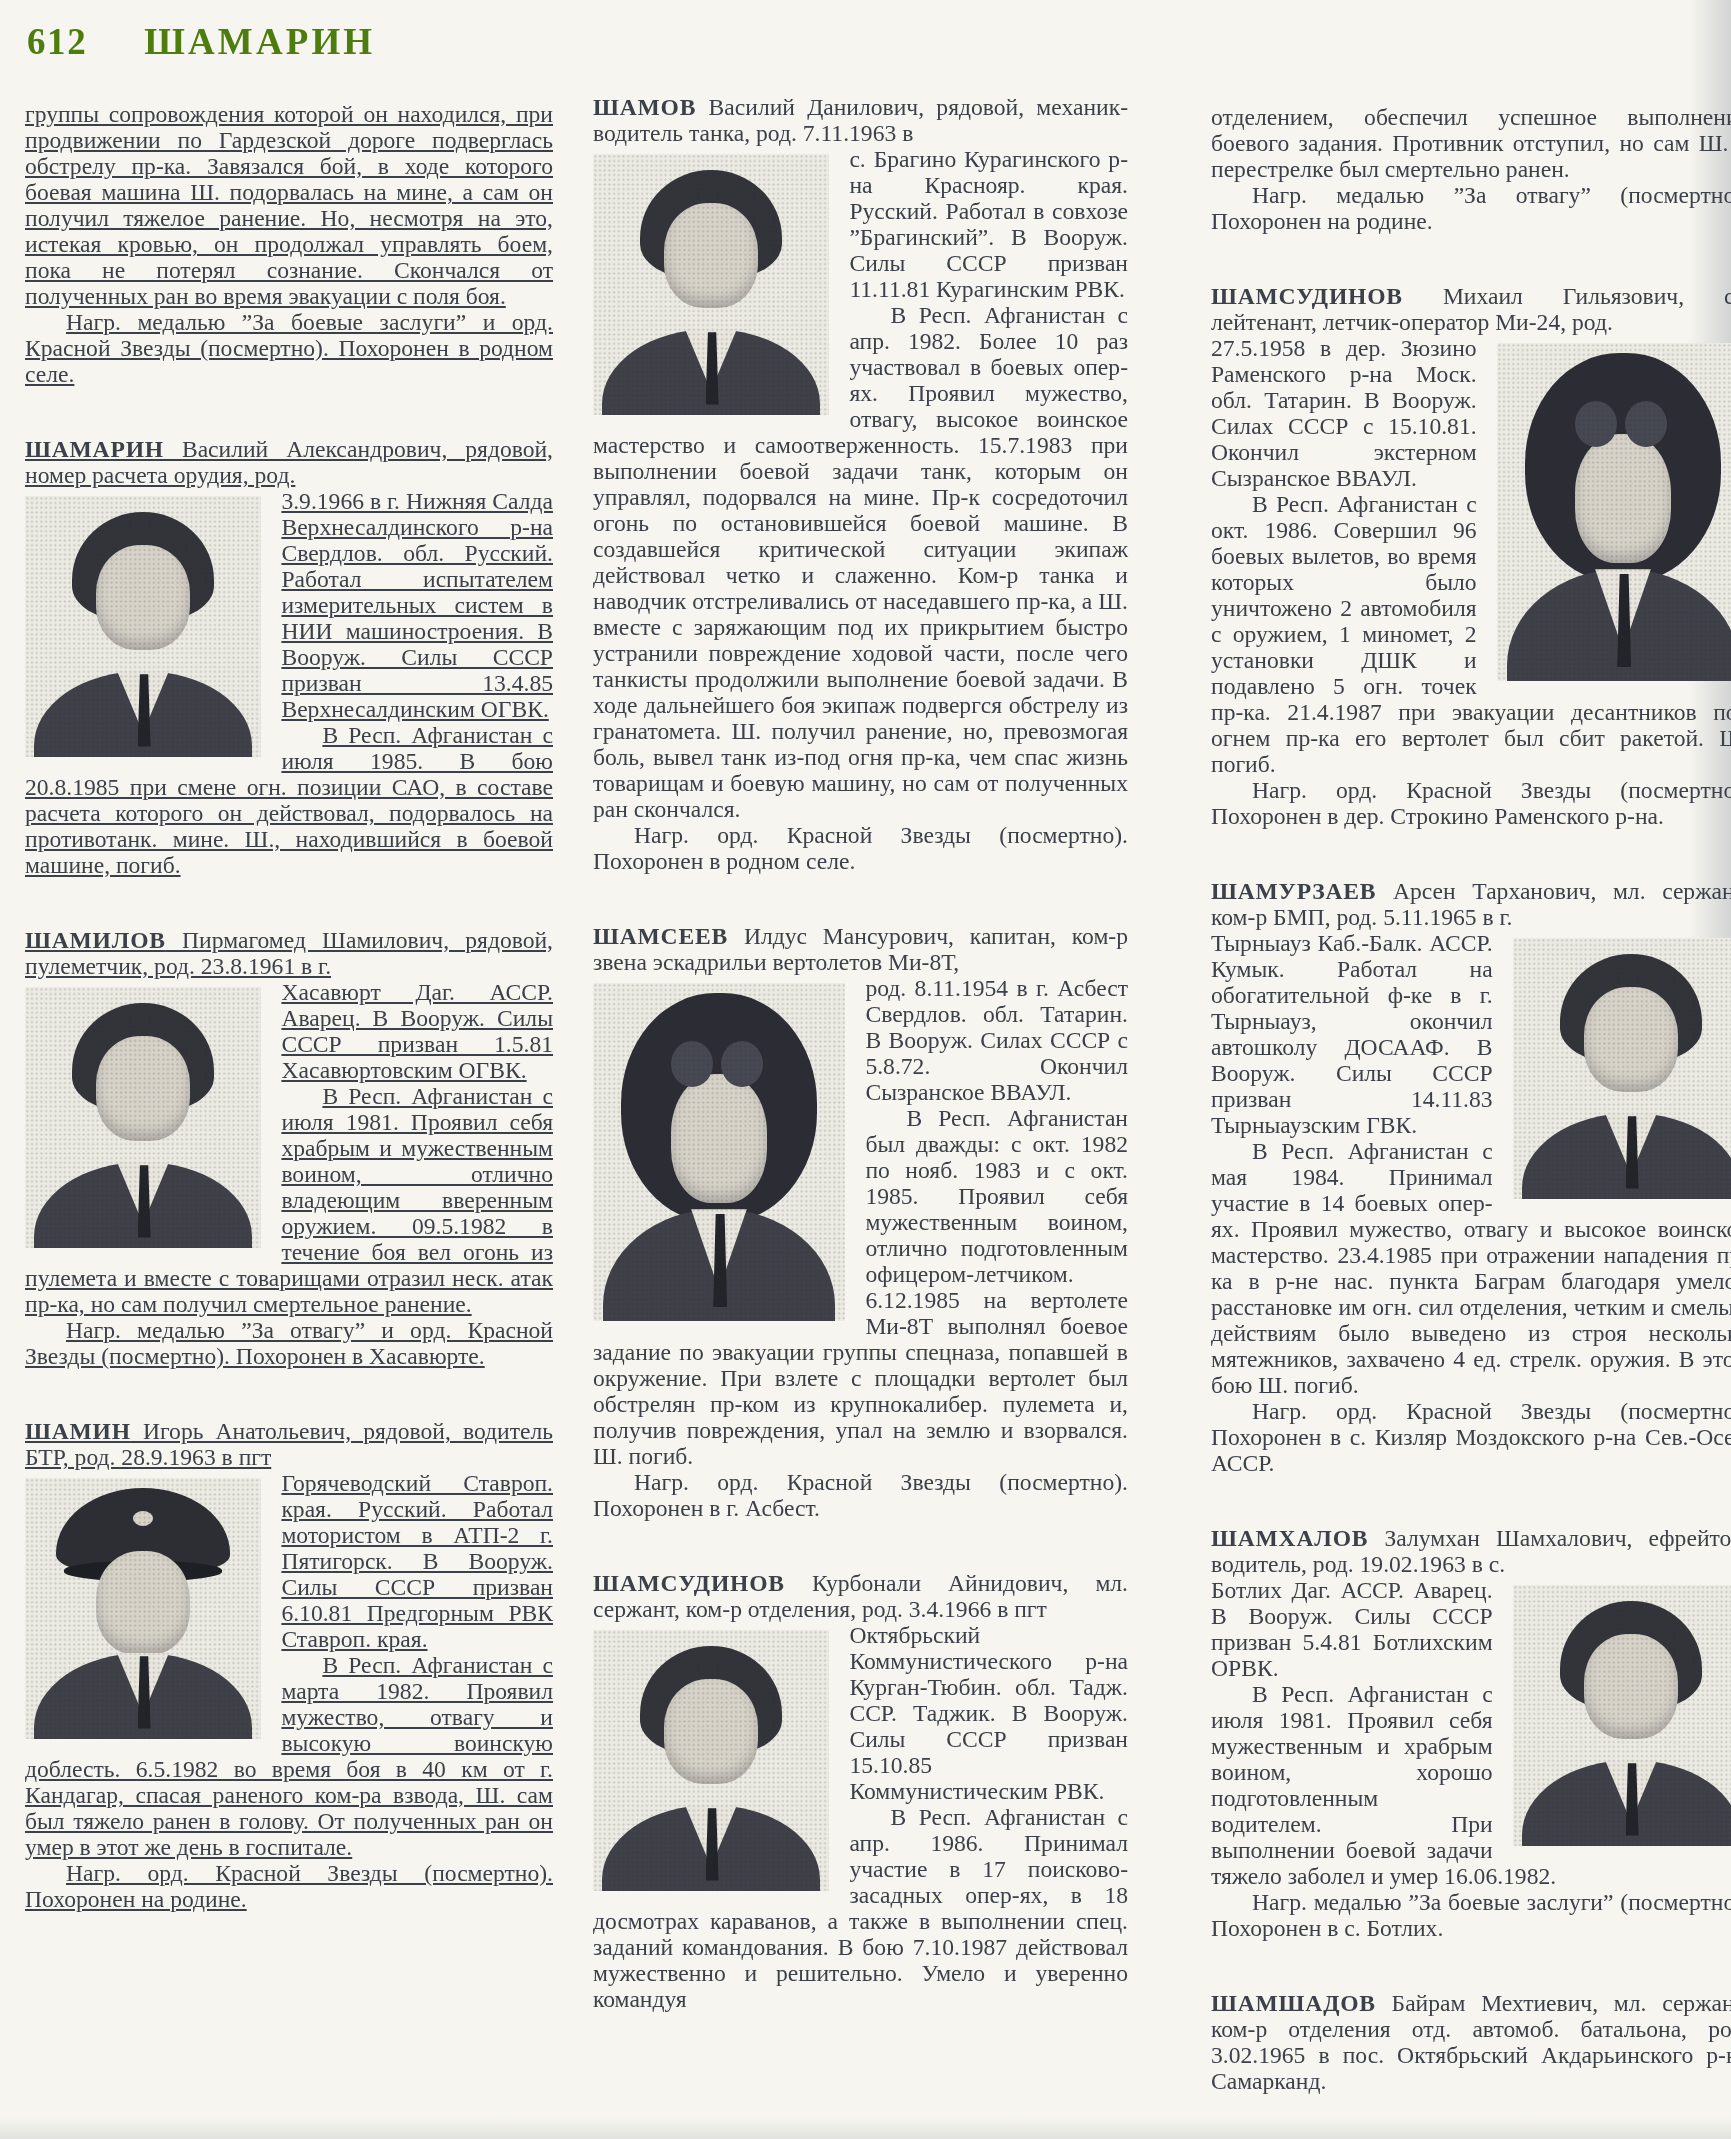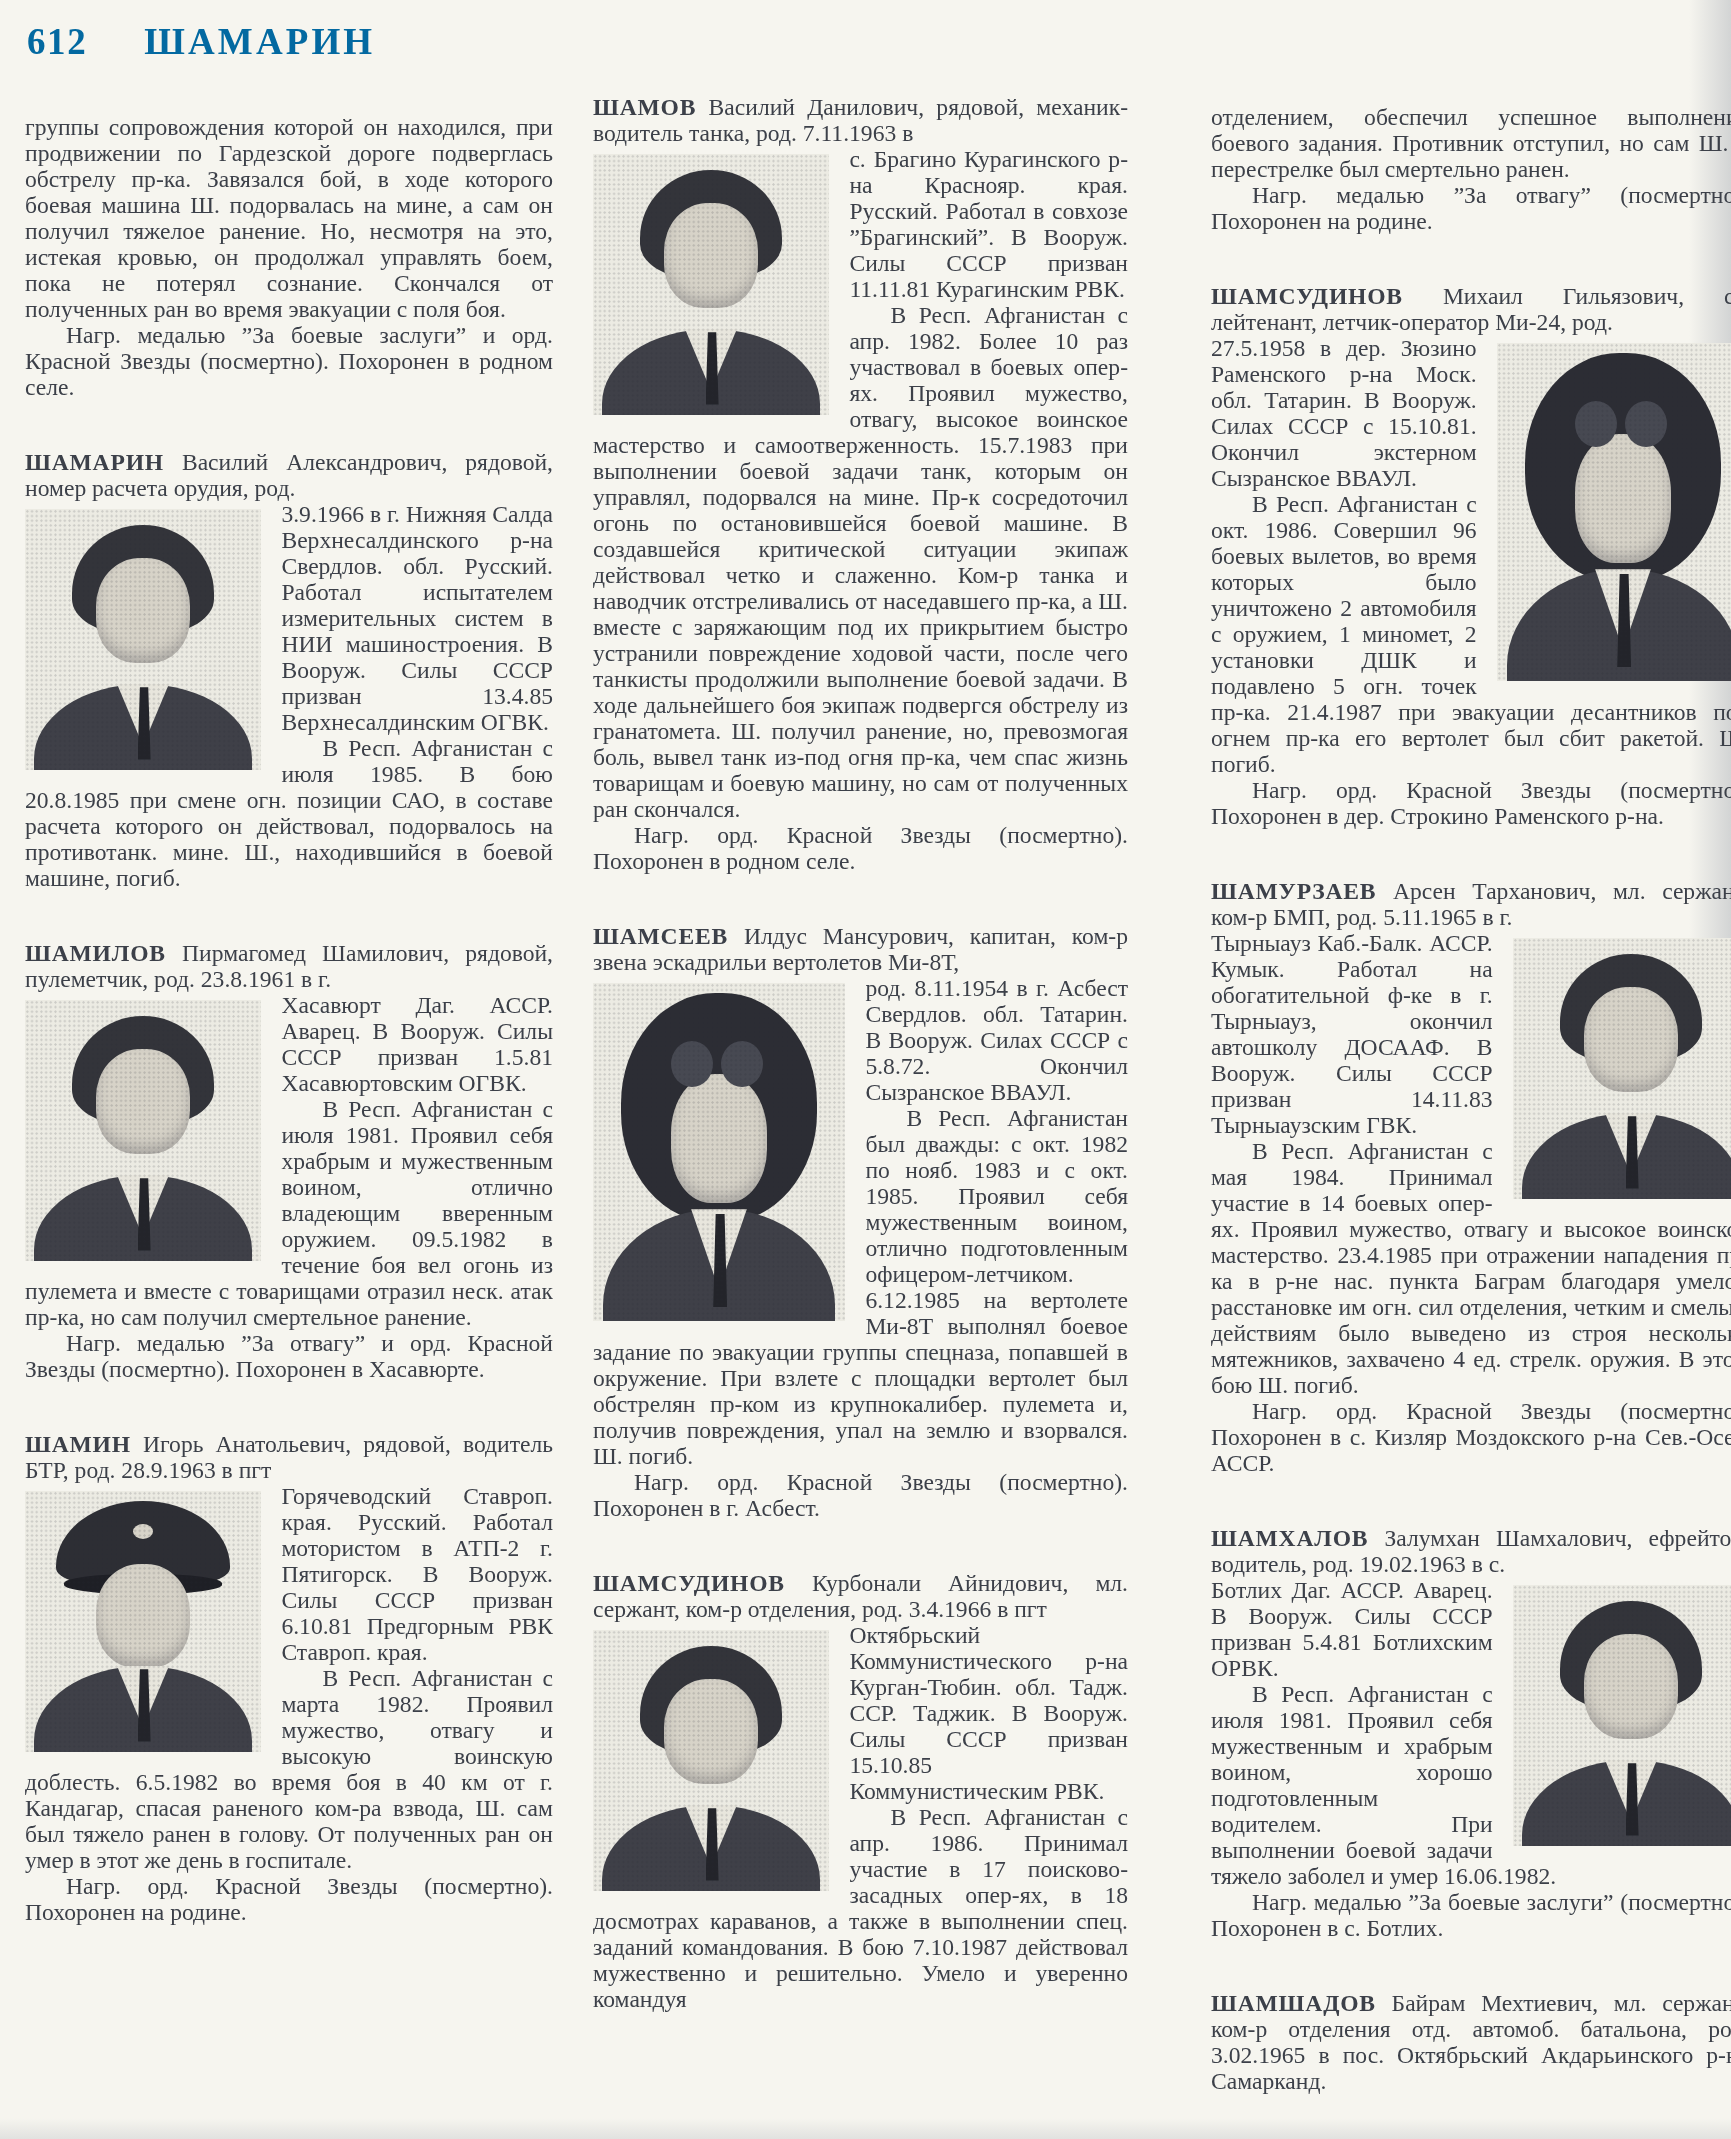--- a/index.html
+++ b/index.html
@@ -3,25 +3,25 @@
 <meta charset="utf-8">
 <style>
   html,body{margin:0;padding:0;background:#9a9a9a;}
   .page{position:relative;width:1732px;height:2140px;background:#f6f5ef;overflow:hidden;
         font-family:"Liberation Serif","DejaVu Serif",serif;color:#3c4049;}
   .page::before{content:"";position:absolute;top:0;right:0;width:43px;height:1179px;
         background:linear-gradient(to left,rgba(125,133,148,.30),rgba(125,133,148,0));pointer-events:none;}
   .page::after{content:"";position:absolute;bottom:0;left:0;width:100%;height:22px;
         background:linear-gradient(to top,rgba(125,133,148,.18),rgba(125,133,148,0));pointer-events:none;}
   .header{position:absolute;top:20.4px;left:27px;font-weight:bold;font-size:37px;
-        letter-spacing:1.6px;color:#0369a1;white-space:nowrap;}
+        letter-spacing:1.6px;color:#4d7c0f;white-space:nowrap;}
   .header .runhead{margin-left:57px;letter-spacing:3.1px;}
   .col{position:absolute;font-size:23.6px;line-height:26px;text-align:justify;
         hyphens:auto;-webkit-hyphens:auto;}
-  .col1{left:25px;top:114px;width:528px;}
+  .col1{left:25px;top:101px;width:528px;text-decoration:underline;}
   .col2{left:593px;top:94px;width:535px;}
   .col3{left:1211px;top:104px;width:538px;}
   .block{overflow:visible;}
   .block + .block{margin-top:49px;}
   .block::after{content:"";display:block;clear:both;}
   p{margin:0;text-indent:41px;}
   p.first{text-indent:0;}
   p.cont{text-indent:0;}
   b{font-weight:bold;letter-spacing:0.8px;}
 

